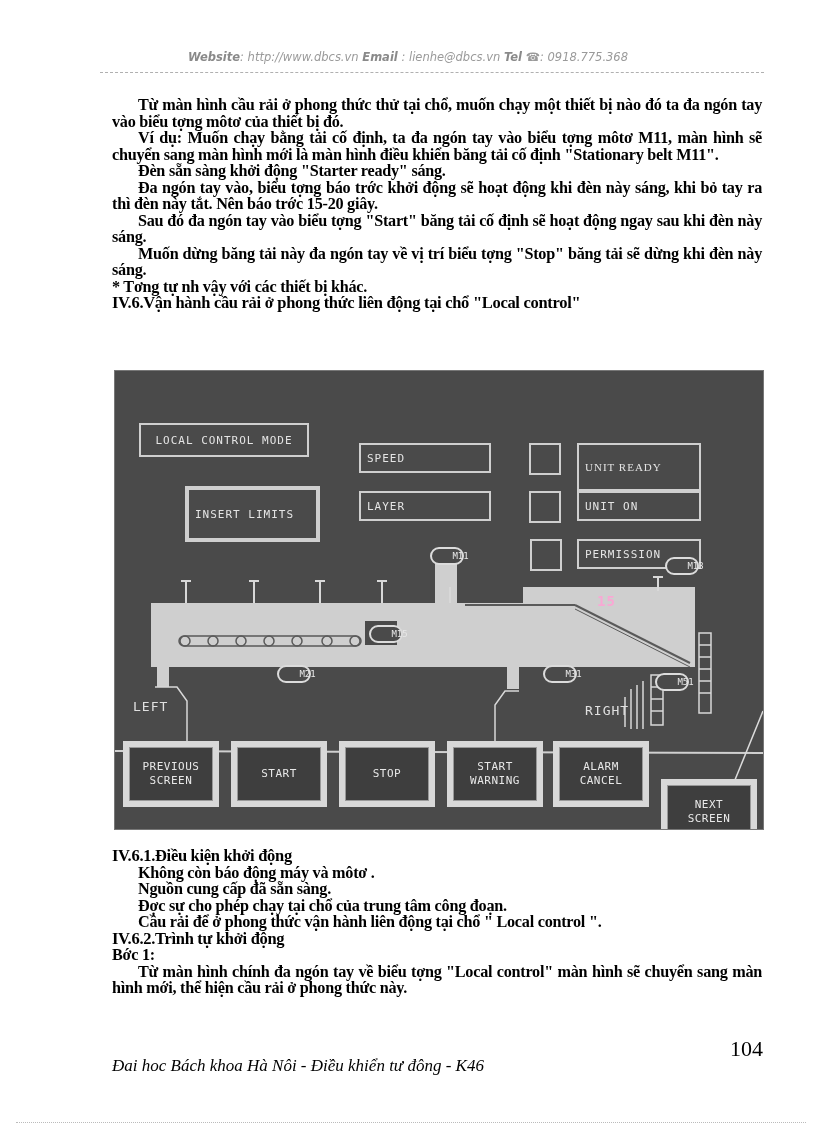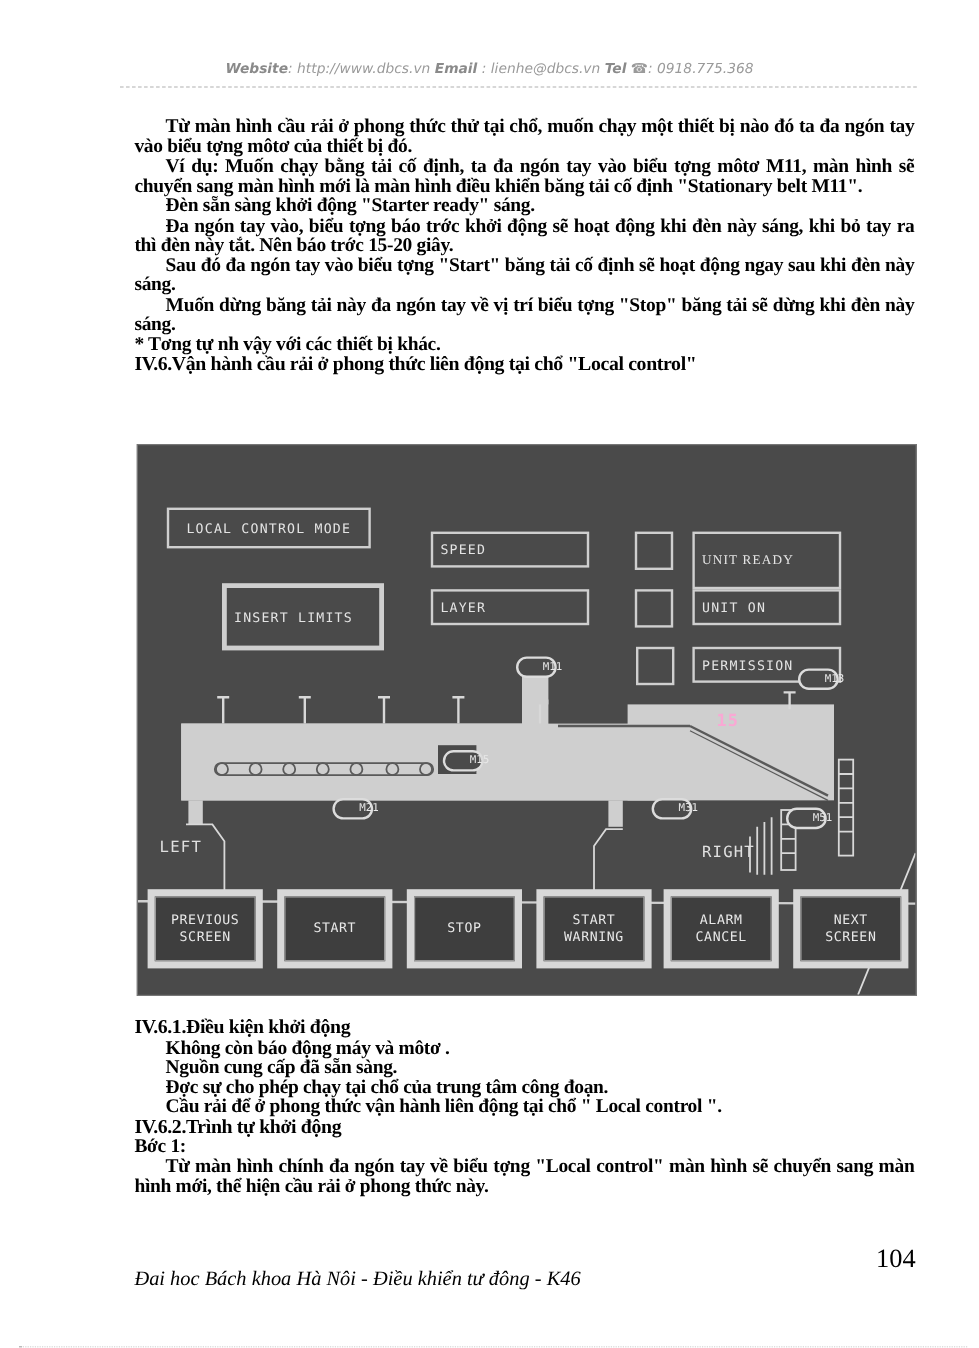--- a/index.html
+++ b/index.html
@@ -149,21 +149,21 @@
       <div class="face">STOP</div>
     </div>
   <div class="btn" style="left:332px;">
       <div class="face">START
 WARNING</div>
     </div>
   <div class="btn" style="left:438px;">
       <div class="face">ALARM
 CANCEL</div>
     </div>
-  <div class="btn" style="left:546px;">
+  <div class="btn" style="left:546px;margin-top:38px;">
       <div class="face">NEXT
 SCREEN</div>
     </div>
 </div>
 
 <div class="body-text" style="top:848px;">
   <p class="h">IV.6.1.Điều kiện khởi động</p>
   <p class="p ind">Không còn báo động máy và môtơ .</p>
   <p class="p ind">Nguồn cung cấp đã sẵn sàng.</p>
   <p class="p ind">Đợc  sự cho phép chạy tại chổ của trung tâm công đoạn.</p>

